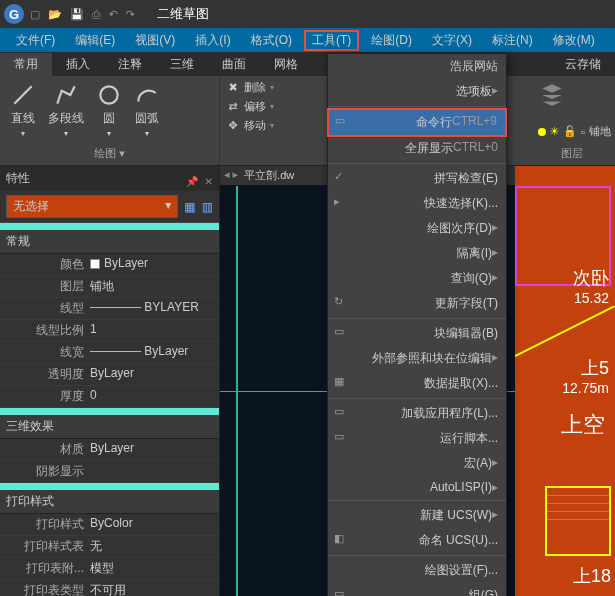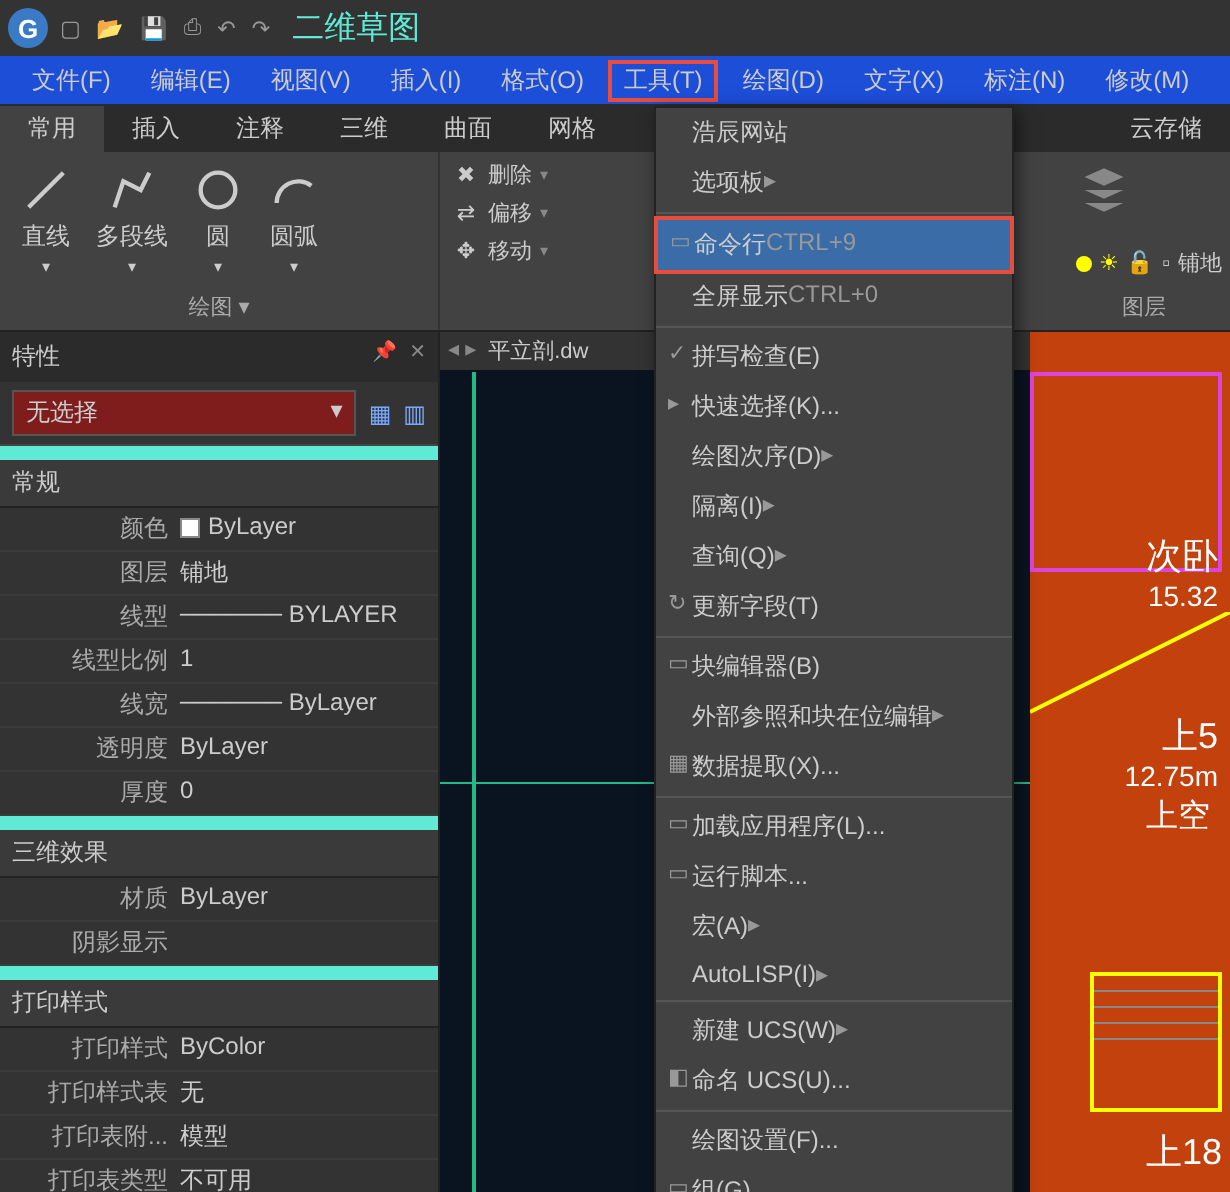--- a/index.html
+++ b/index.html
@@ -1,54 +1,54 @@
 <!DOCTYPE html>
 <html><head>
 <meta charset="utf-8">
 <style>
 *{margin:0;padding:0;box-sizing:border-box;font-family:"Microsoft YaHei",sans-serif}
 body{background:#2b2b2b;color:#ccc;font-size:12px;width:615px;height:596px;overflow:hidden;position:relative}
 .titlebar{height:28px;background:#333;display:flex;align-items:center;padding:0 4px;gap:6px}
 .logo{width:20px;height:20px;background:#3b7ac4;border-radius:50%;display:flex;align-items:center;justify-content:center;color:#fff;font-weight:bold;font-size:13px}
 .qat{display:flex;gap:8px}
 .qat span{color:#999;font-size:11px}
-.doctitle{margin-left:5px;color:#5eead4;font-size:16px}
-.menubar{height:24px;background:#1d4ed8;display:flex;align-items:center;padding:0 8px;gap:4px}
+.doctitle{margin-left:16px;color:#ffffff;font-size:13px}
+.menubar{height:24px;background:#0369a1;display:flex;align-items:center;padding:0 8px;gap:4px}
 .menubar div{padding:2px 8px;cursor:pointer}
 .menubar .hl{border:2px solid #e74c3c;padding:0 6px}
 .ribbon-tabs{height:24px;background:#2b2b2b;display:flex;align-items:center}
 .ribbon-tabs div{padding:3px 14px;cursor:pointer}
 .ribbon-tabs .active{background:#424242}
 .ribbon-tabs .cloud{margin-left:auto}
 .ribbon{height:90px;background:#424242;display:flex;border-bottom:1px solid #222}
 .rpanel{border-right:1px solid #333;padding:4px 6px;display:flex;flex-direction:column}
 .rtools{display:flex;gap:4px;flex:1;align-items:flex-start}
 .rtool{display:flex;flex-direction:column;align-items:center;gap:2px;padding:2px 4px}
 .rtool svg{width:26px;height:26px}
 .rlabel{text-align:center;font-size:11px;color:#aaa;padding-top:2px}
 .mini{display:flex;flex-direction:column;gap:4px;font-size:11px}
 .mini div{display:flex;align-items:center;gap:4px}
 .workarea{display:flex;height:430px}
 .propanel{width:220px;background:#333;border-right:1px solid #222}
-.prophead{background:#2b2b2b;padding:4px 6px;display:flex;justify-content:space-between;align-items:flex-start}
+.prophead{background:#2b2b2b;padding:4px 6px;display:flex;justify-content:space-between;align-items:flex-end}
 .prophead .btns{display:flex;gap:6px;color:#888;font-size:10px}
 .seltype{display:flex;padding:4px 6px;gap:6px;align-items:center;border-bottom:1px solid #444}
-.seltype .combo{flex:1;background:#7f1d1d;border:1px solid #555;padding:2px 6px;display:flex;justify-content:space-between}
+.seltype .combo{flex:1;background:#c2410c;border:1px solid #555;padding:2px 6px;display:flex;justify-content:space-between}
 .section{background:#3a3a3a;padding:3px 6px;border-top:7px solid #5eead4;border-bottom:1px solid #222;cursor:pointer}
 .prop{display:flex;padding:2px 0;border-bottom:1px solid #3a3a3a}
 .prop .k{width:90px;padding-left:10px;color:#aaa;text-align:right;padding-right:6px}
 .prop .v{flex:1;color:#ccc}
 .swatch{display:inline-block;width:10px;height:10px;background:#fff;border:1px solid #888;margin-right:4px;vertical-align:middle}
 .canvas{flex:1;background:#0a1420;position:relative;overflow:hidden}
 .tabstrip{background:#333;padding:2px 4px;font-size:11px;display:flex;gap:6px}
 .drawing{position:absolute;inset:20px 0 0 0}
 .axis{position:absolute;left:16px;top:0;bottom:0;width:2px;background:#2b8}
 .axis2{position:absolute;left:0;right:0;top:50%;height:1px;background:#2b8}
 .dropdown{position:absolute;left:327px;top:53px;width:180px;background:#424242;border:1px solid #222;box-shadow:2px 2px 8px rgba(0,0,0,.5);z-index:10}
-.dd-item{padding:4px 8px 4px 18px;position:relative;cursor:pointer;display:flex;justify-content:flex-start}
+.dd-item{padding:4px 8px 4px 18px;position:relative;cursor:pointer;display:flex;justify-content:flex-end}
 .dd-item.sel{background:#3a6ca8;border:2px solid #e74c3c;margin:-1px}
 .dd-sep{height:1px;background:#555;margin:2px 0}
 .dd-ico{position:absolute;left:6px;top:4px;color:#999;font-size:11px}
 .dd-arrow{color:#999}
 .rside{position:absolute;right:0;top:166px;width:100px;height:430px;background:#c2410c;color:#fff;font-size:14px}
 .rside .mag{border:2px solid #d4d;position:absolute}
 .sttool{position:absolute;right:4px;top:124px;display:flex;gap:4px;font-size:11px;align-items:center}
 .stdot{width:8px;height:8px;border-radius:50%}
 </style>
 </head>
@@ -255,21 +255,21 @@
 
 <div class="rside">
   <div class="mag" style="top:20px;left:0;width:96px;height:100px"></div>
   <div style="position:absolute;top:100px;right:6px;font-size:18px">次卧</div>
   <div style="position:absolute;top:124px;right:6px">15.32</div>
   <svg style="position:absolute;top:140px;left:0" width="100" height="60">
       <line x1="0" y1="50" x2="100" y2="0" stroke="#ff0" stroke-width="2"></line>
     </svg>
   <div style="position:absolute;top:190px;right:6px;font-size:18px">上5</div>
   <div style="position:absolute;top:214px;right:6px">12.75m</div>
-  <div style="position:absolute;top:232px;right:10px;font-size:16px">上空</div>
+  <div style="position:absolute;top:244px;right:10px;font-size:22px">上空</div>
   <div style="position:absolute;top:320px;left:30px;width:66px;height:70px;border:2px solid #ff0">
     <div style="height:8px;border-bottom:1px solid #888"></div>
       <div style="height:8px;border-bottom:1px solid #888"></div>
       <div style="height:8px;border-bottom:1px solid #888"></div>
       <div style="height:8px;border-bottom:1px solid #888"></div>
   </div>
   <div style="position:absolute;top:398px;right:4px;font-size:18px">上18</div>
 </div>
 
 <div class="dropdown" id="dropdown">

